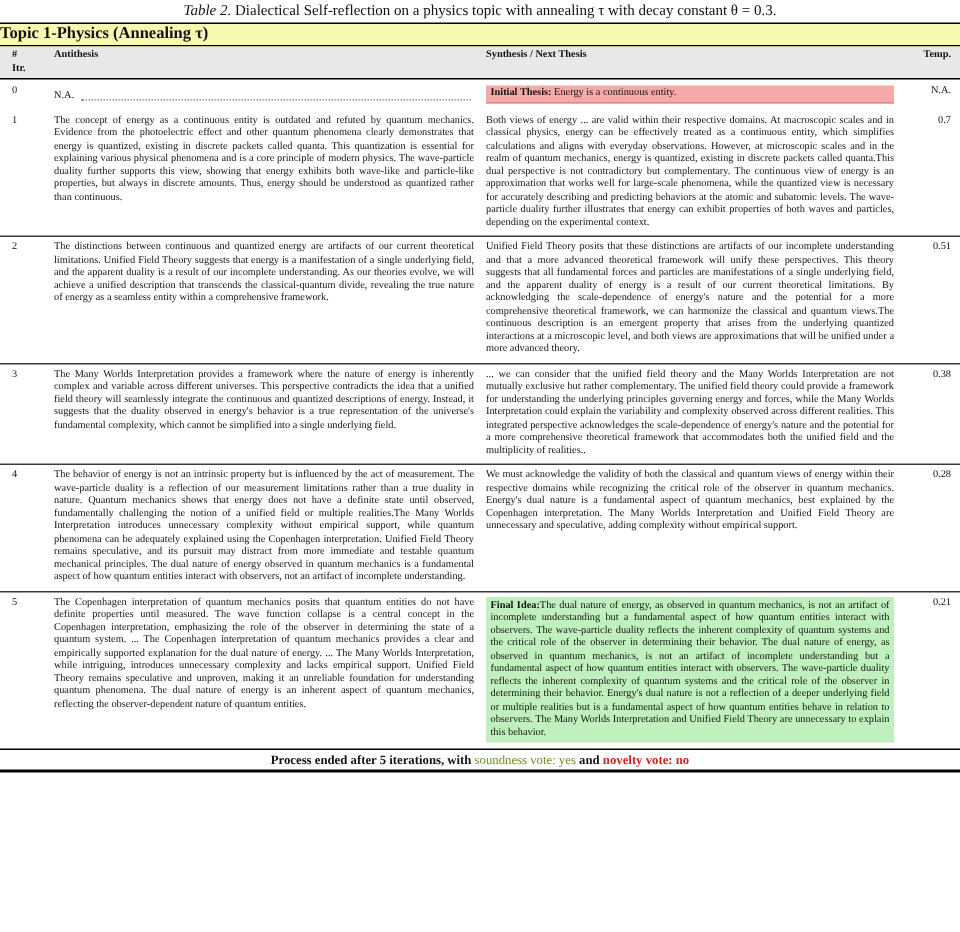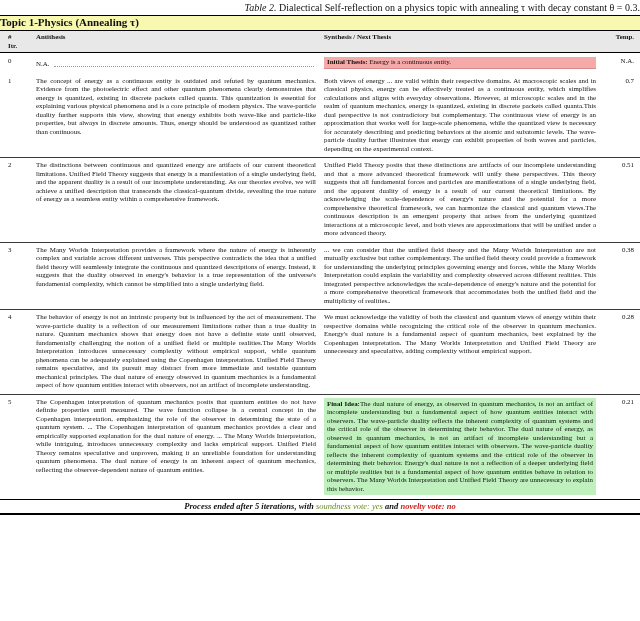--- a/index.html
+++ b/index.html
@@ -1,37 +1,37 @@
 <!DOCTYPE html>
 <html style="--banner_bg: #f8f8b0; --header_bg: #e8e8e8; --initial_thesis_bg: #f5a9a8; --initial_thesis_edge: #d98987; --final_idea_bg: #bff0bd; --soundness_color: #6b8e23; --novelty_color: #cc2222;"><head>
 <meta charset="utf-8">
 <style>
   html,body{margin:0;padding:0;background:#fff;}
   body{width:640px;height:621px;overflow:hidden;font-family:"Liberation Serif","DejaVu Serif",serif;color:#111;}
-  .caption{text-align:right;font-size:10px;line-height:13px;padding-top:1px;}
+  .caption{text-align:center;font-size:10px;line-height:13px;padding-top:1px;}
   .cap-label{font-style:italic;}
   .dtable{border-top:1.6px solid #000;margin-top:1px;}
   .banner{background:var(--banner_bg,#f8f8b0);border-bottom:1px solid #000;text-align:left;
           font-weight:bold;font-size:11px;line-height:13px;padding-bottom:1px;}
   .grid{display:grid;grid-template-columns:20px 280px 272px 1fr;column-gap:8px;
         padding:3px 6px 4px 8px;font-size:6.9px;line-height:8.5px;}
   .header{background:var(--header_bg,#e8e8e8);border-bottom:1.6px solid #000;font-weight:bold;
           padding-top:2px;padding-bottom:2px;}
   .row{border-bottom:1px solid #3a3a3a;}
   .r0,.r5{border-bottom:none;}
   .r0{padding-top:4px;padding-bottom:5px;}
   .just{text-align:justify;}
   .c-temp{text-align:right;}
   .r0-anti{display:flex;align-items:flex-end;}
   .leader{flex:1;border-bottom:1px dotted #999;margin:0 2px 2px 5px;height:6px;}
   .hl-pink{display:block;background:var(--initial_thesis_bg,#f5a9a8);
            border-bottom:1.5px solid var(--initial_thesis_edge,#d98987);padding:1px 3px;}
   .hl-green{display:block;background:var(--final_idea_bg,#bff0bd);padding:2px 3px;}
   .footer{border-top:1.6px solid #000;border-bottom:2px solid #000;text-align:center;
-          font-size:8.5px;line-height:10px;padding:1px 12px 2px;font-weight:bold;font-style:italic;}
+          font-size:8.5px;line-height:10px;padding:1px 12px 2px;font-weight:bold;}
   .f-sound{color:var(--soundness_color,#6b8e23);font-weight:normal;}
   .f-novel{color:var(--novelty_color,#cc2222);}
   b{font-weight:bold;}
 </style>
 </head>
 <body>
 
 <div class="page">
 
   <div class="caption">

